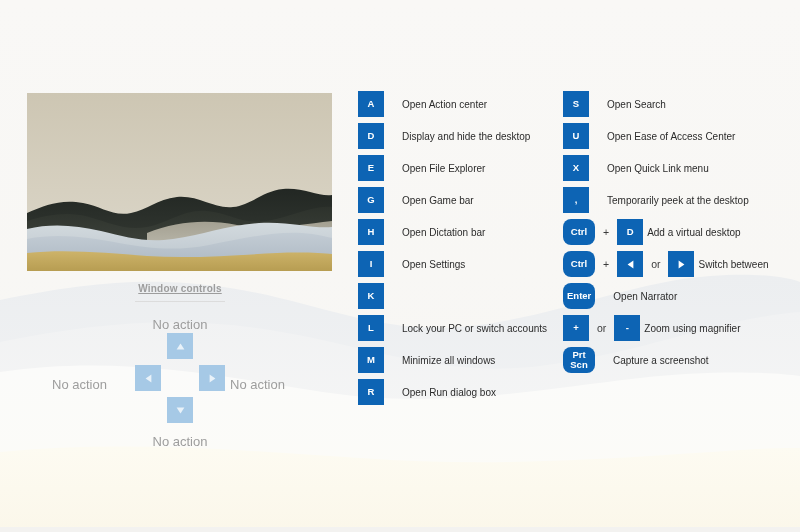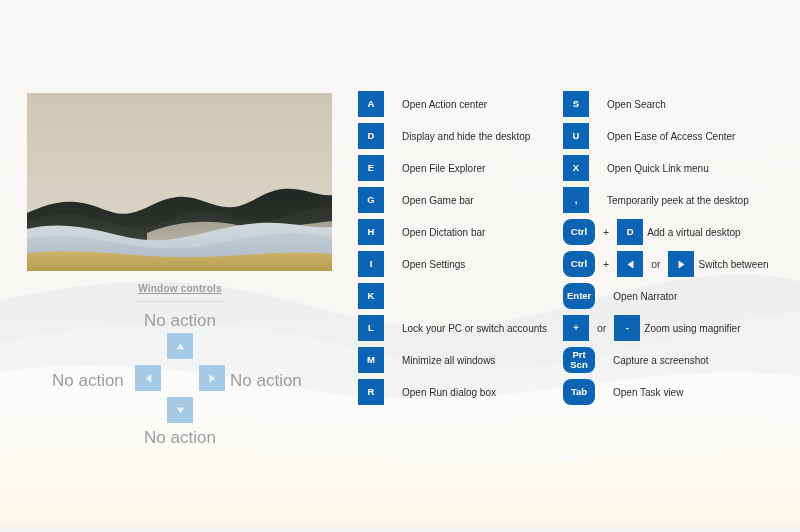--- a/index.html
+++ b/index.html
@@ -74,23 +74,24 @@
     width: 26px;
     height: 26px;
     background: #a6c9e6;
     display: flex;
     align-items: center;
     justify-content: center;
   }
   .dkey svg { display: block; }
   .dlabel {
     position: absolute;
-    font-size: 17px;
+    font-size: 13px;
     color: #9d9d9d;
     white-space: nowrap;
+    margin-top: 6px;
   }
   .dk-up    { left: 137px; top: 29px; }
   .dk-down  { left: 137px; top: 93px; }
   .dk-left  { left: 105px; top: 61px; }
   .dk-right { left: 169px; top: 61px; }
   .dl-up    { left: 0; right: 0; top: 7px; text-align: center; }
   .dl-down  { left: 0; right: 0; top: 124px; text-align: center; }
   .dl-left  { left: 22px;  top: 67px; }
   .dl-right { left: 200px; top: 67px; }
 
@@ -417,21 +418,15 @@
         </div>
         <div class="desc gap">Zoom using magnifier</div>
       </div>
       <div class="srow">
         <div class="key wide">
           <span class="key-sub">Prt</span>
           <span class="key-sub">Scn</span>
         </div>
         <div class="desc">Capture a screenshot</div>
       </div>
-      <div class="srow">
-        <div class="key wide">
-          <span>Tab</span>
-        </div>
-        <div class="desc">Open Task view</div>
-      </div>
     </div>
 
 </div>
 
 </body></html>

